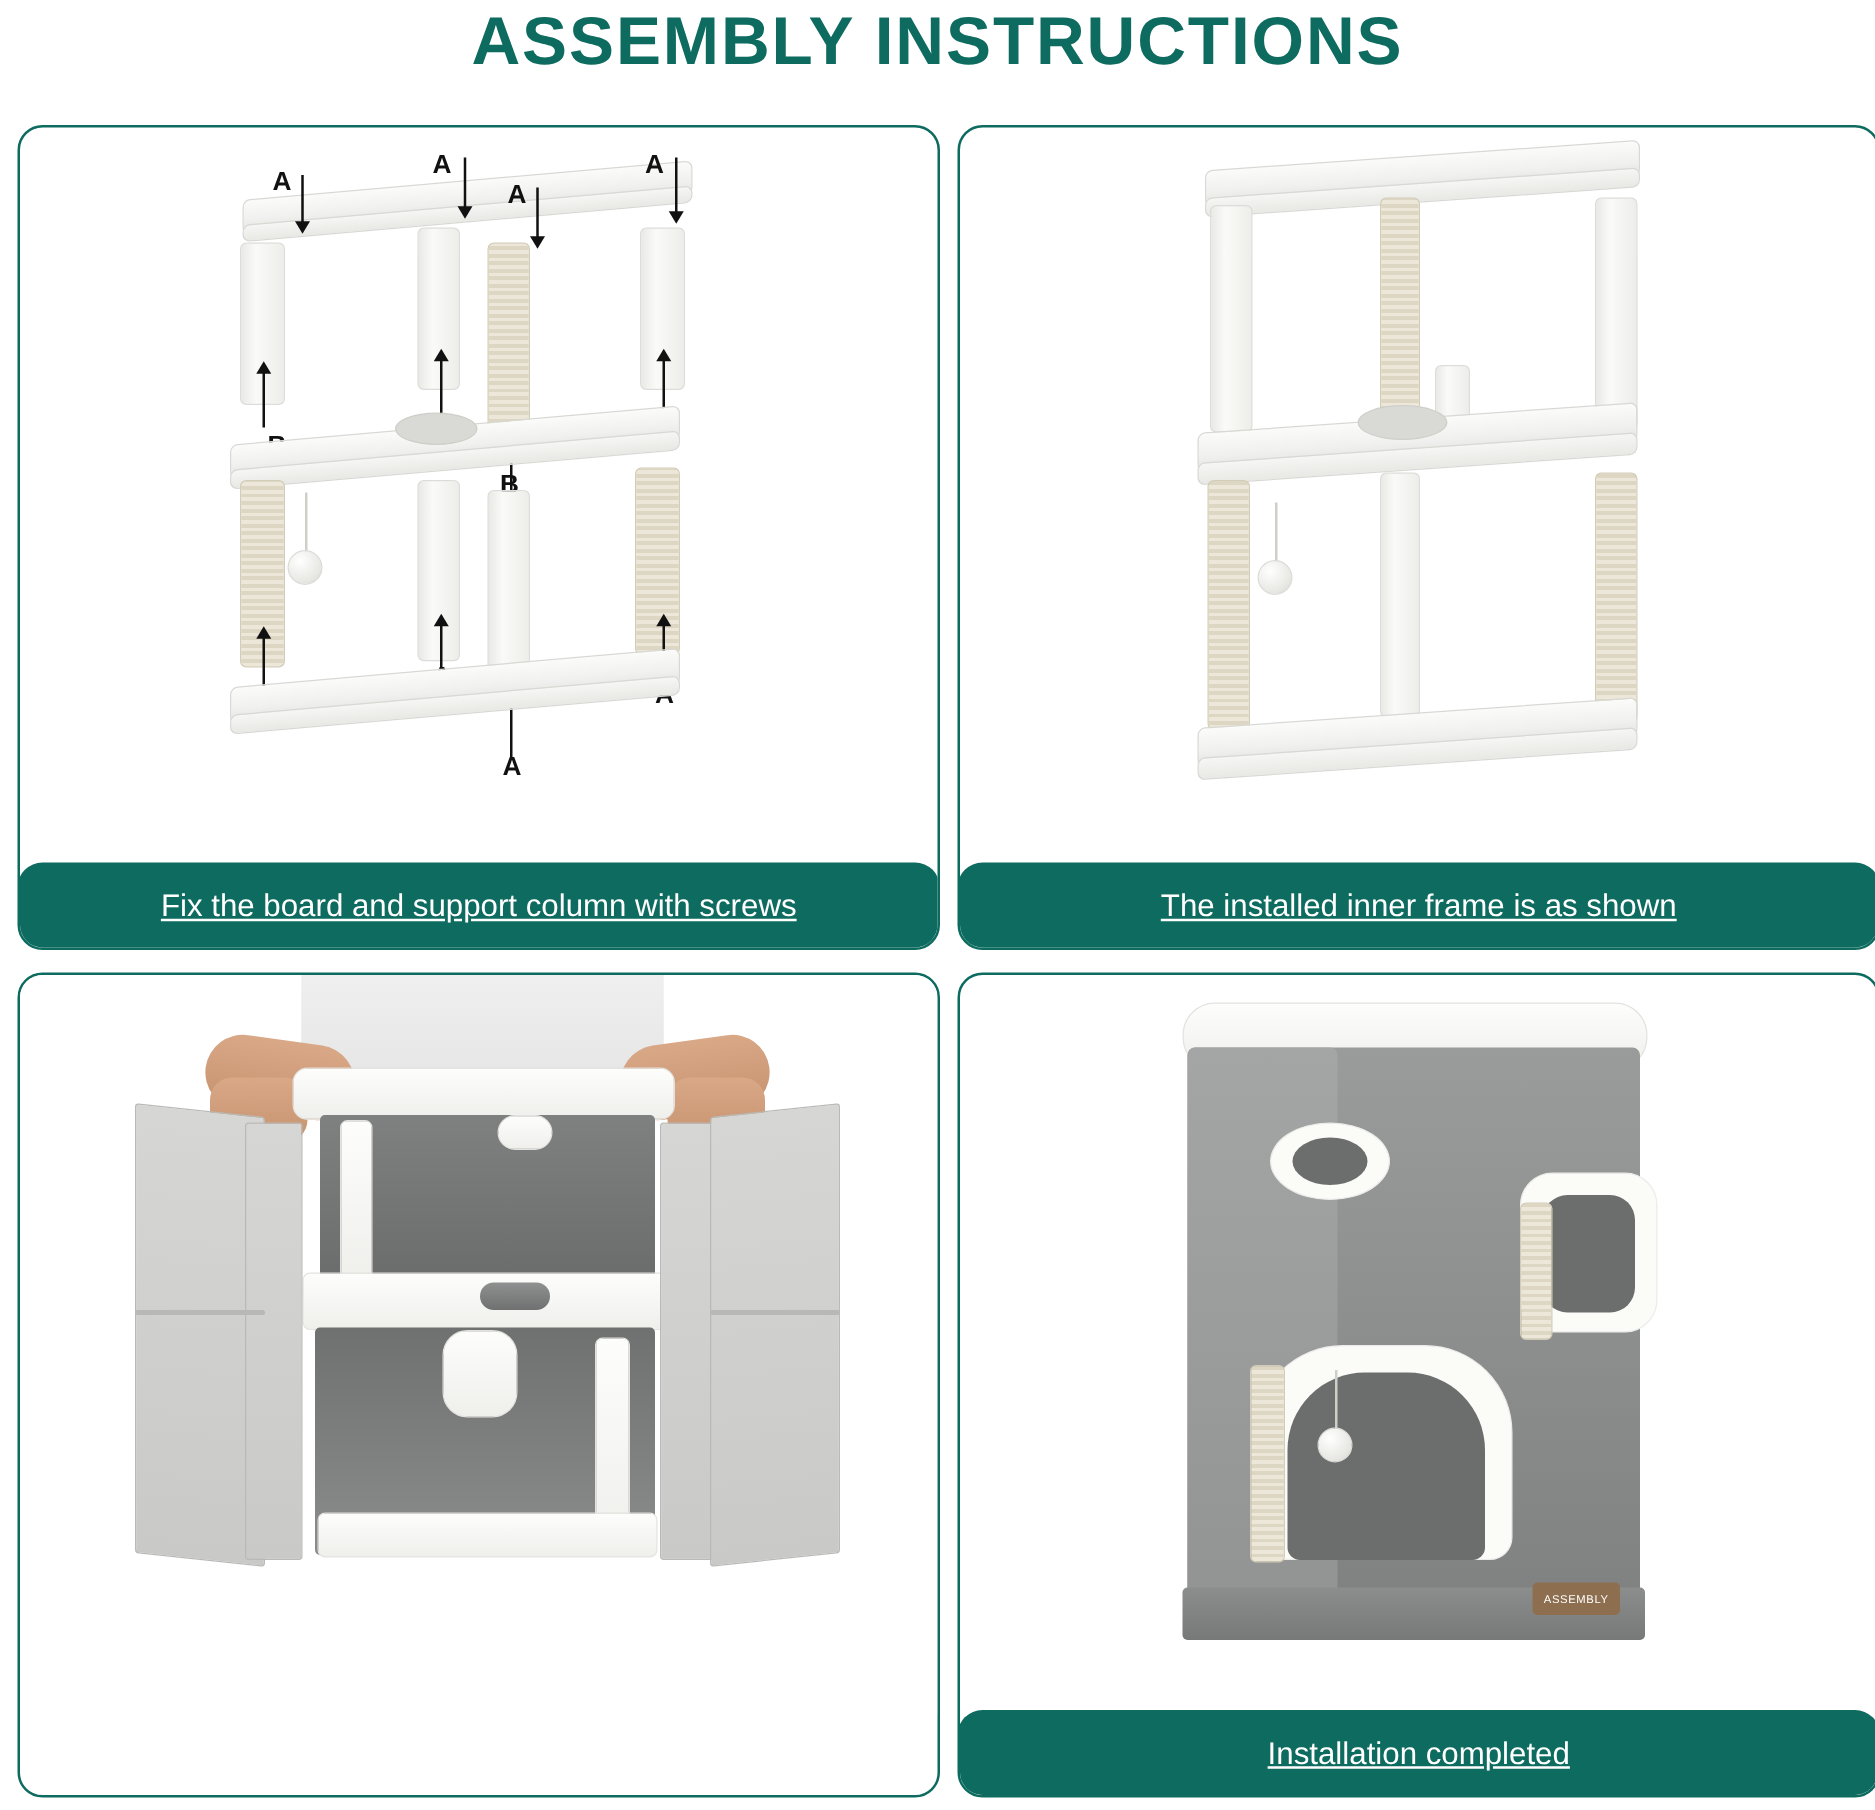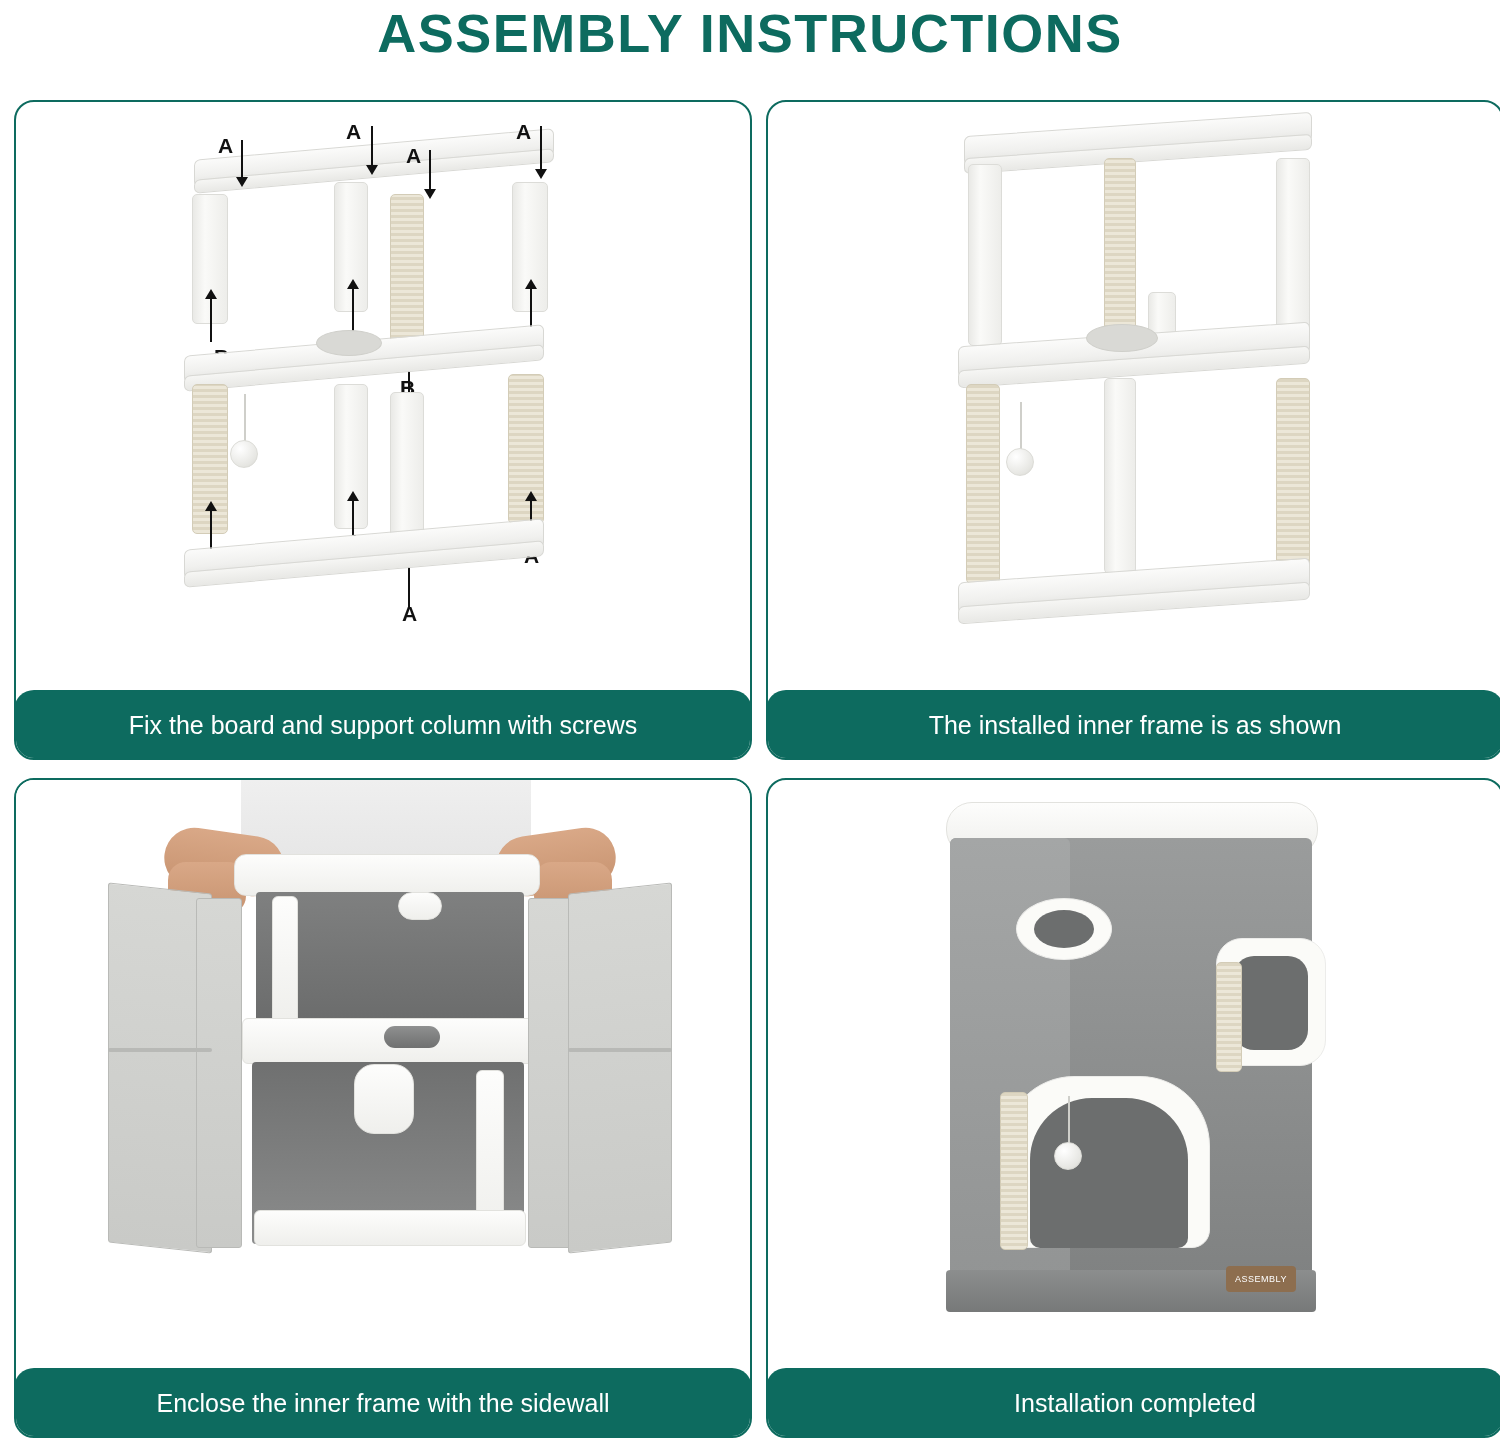--- a/index.html
+++ b/index.html
@@ -54,20 +54,21 @@
     background: #0d6b5f;
     color: #ffffff;
     border-radius: 20px;
     display: flex;
     align-items: center;
     justify-content: center;
     font-size: 25px;
     font-weight: 400;
     padding: 0 18px;
     text-align: left;
+    text-decoration: underline;
   }
   
   .p1 { position: absolute; left: 0; top: 0; width: 100%; height: 100%; }
   .board {
     position: absolute;
     background: linear-gradient(180deg,#fbfbfa 0%, #f0f0ee 60%, #e3e3e0 100%);
     border: 1px solid #d8d8d4;
     border-radius: 6px;
   }
   .board.shade { background: linear-gradient(180deg,#f6f6f4 0%, #e8e8e5 100%); }
@@ -304,21 +305,20 @@
           <div class="plush" style="left:238px; top:430px; width:272px; height:36px;"></div>
 
           <div class="felt" style="left:92px; top:108px; width:104px; height:360px; transform: skewY(6deg);"></div>
           <div class="felt" style="left:180px; top:118px; width:46px; height:350px;"></div>
           <div class="felt" style="left:512px; top:118px; width:52px; height:350px;"></div>
           <div class="felt" style="left:552px; top:108px; width:104px; height:360px; transform: skewY(-6deg);"></div>
           <div class="felt" style="left:92px; top:268px; width:104px; height:4px; background:#b8b9b6; border:none;"></div>
           <div class="felt" style="left:552px; top:268px; width:104px; height:4px; background:#b8b9b6; border:none;"></div>
         </div>
       </div>
-      <div class="caption">Enclose the inner frame with the sidewall</div>
     </div>
 
     <div class="panel">
       <div class="art">
 
         <div class="plush" style="left:178px; top:22px; width:372px; height:54px; border-radius:26px;"></div>
 
         <div class="body4" style="left:182px; top:58px; width:362px; height:470px;"></div>
         <div class="body4" style="left:182px; top:58px; width:120px; height:470px; background:linear-gradient(180deg,#a4a6a6 0%,#919393 100%);"></div>
 

